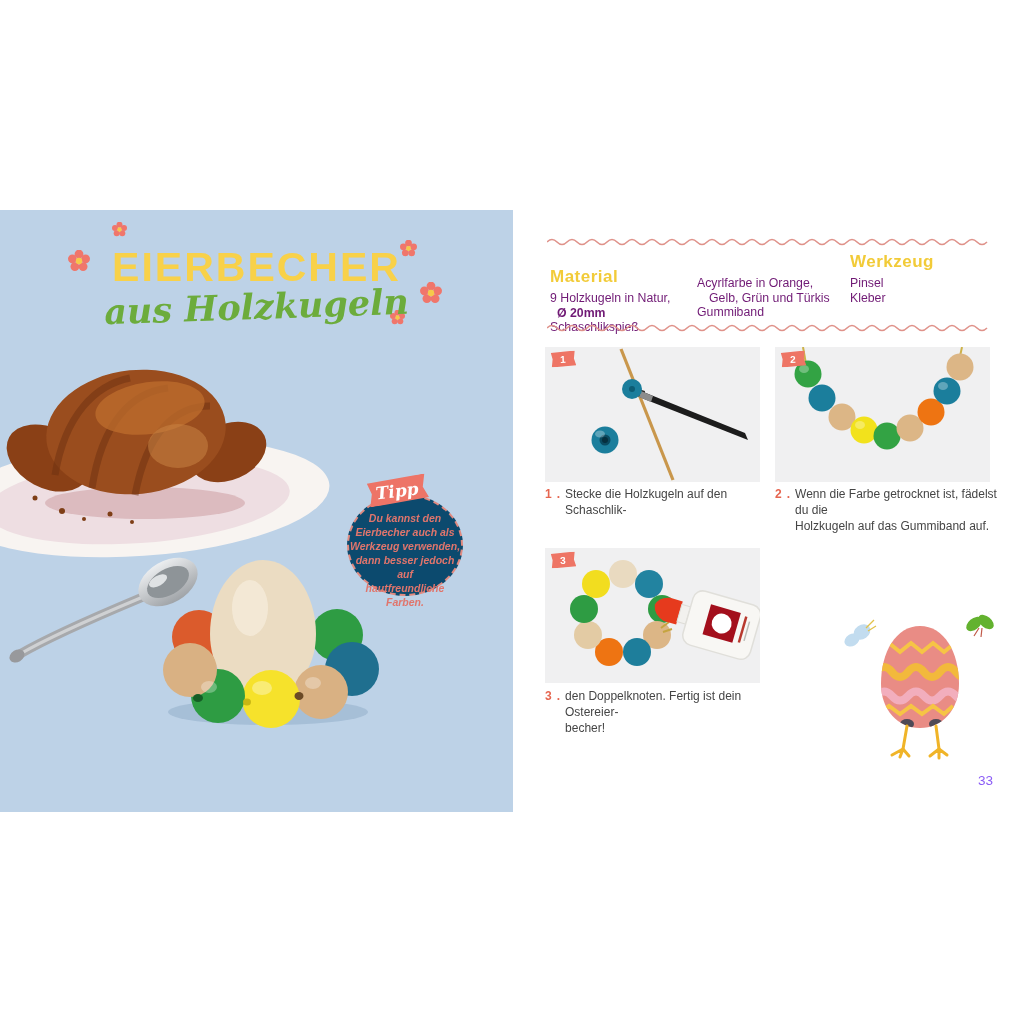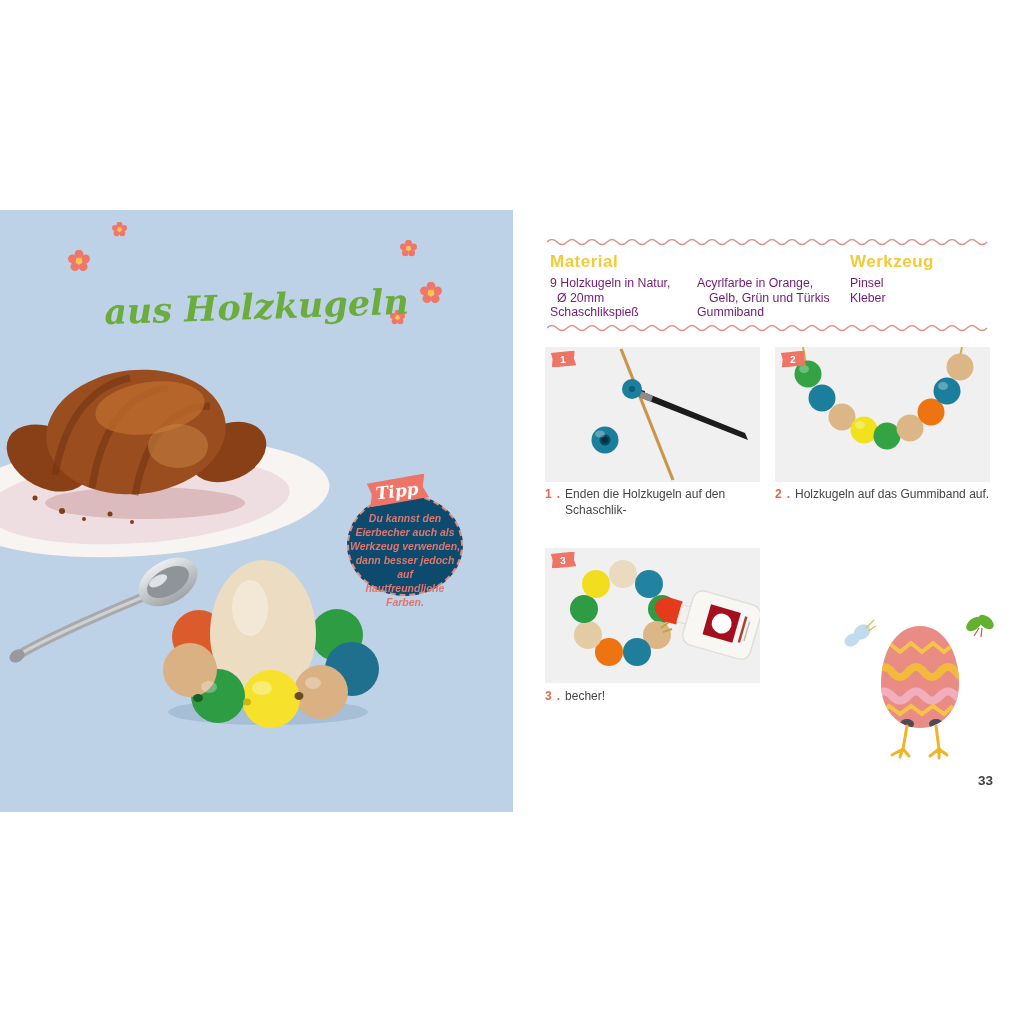--- a/index.html
+++ b/index.html
@@ -45,43 +45,43 @@
   }
   .wave{position:absolute;left:2px;width:444px;height:12px;}
   .wave.top{top:6px;}
   .wave.bottom{top:92px;}
   .mat-col{position:absolute;top:22px;}
   .mat-col .heading{
     font-size:17px;font-weight:bold;color:#F2CB38;letter-spacing:.5px;
     margin:0 0 4px 0;
   }
   .mat-col .line{font-size:12.3px;line-height:14.5px;color:#701a75;}
-  .mat-col .line.ind1{padding-left:7px;}
+  .mat-col .line.ind1{padding-left:7px;font-weight:bold;}
   .mat-col .line.ind2{padding-left:12px;}
-  .col1{left:5px;} .col2{left:152px;} .col3{left:305px;}
+  .col1{left:5px;margin-top:15px;} .col2{left:152px;} .col3{left:305px;}
   .step-photo{
     position:absolute;width:215px;height:135px;background:#F0F0F1;
   }
   .photo1{left:0;top:117px;} .photo2{left:230px;top:117px;}
   .photo3{left:0;top:318px;}
   .step-badge{
     position:absolute;left:5px;top:4px;width:26px;height:16px;
     background:#EE7565;color:#fff;font-size:10px;font-weight:bold;
     display:flex;align-items:center;justify-content:center;
     clip-path:polygon(4% 10%,96% 0%,92% 50%,100% 92%,6% 100%,10% 50%);
     transform:rotate(-2deg);z-index:2;
   }
   .caption{position:absolute;display:flex;gap:5px;width:222px;}
   .cap1{left:0;top:256px;} .cap2{left:230px;top:256px;} .cap3{left:0;top:458px;}
   .caption .num{color:#E6654F;font-weight:bold;font-size:12px;line-height:16px;flex:0 0 auto;}
   .caption .line{font-size:12px;line-height:16px;color:#454545;}
   .chick{position:absolute;left:295px;top:380px;}
   .page-number{
-    position:absolute;right:14px;top:543px;font-size:13.5px;font-weight:bold;
-    color:#404040;
+    position:absolute;right:14px;top:543px;font-size:13.5px;font-weight:normal;
+    color:#8b5cf6;
   }
 </style>
 </head>
 <body>
 
 <div class="left-page">
 
   <svg class="scene" width="513" height="602" viewBox="0 0 513 602">
     <defs>
       <linearGradient id="gradSilver" x1="0" y1="0" x2="0" y2="1">
@@ -190,20 +190,21 @@
     <g fill="#F0766B">
         <circle cx="11" cy="4" r="4.4"></circle>
         <circle cx="17.6" cy="8.8" r="4.4"></circle>
         <circle cx="15.1" cy="16.6" r="4.4"></circle>
         <circle cx="6.9" cy="16.6" r="4.4"></circle>
         <circle cx="4.4" cy="8.8" r="4.4"></circle>
       </g>
     <circle cx="11" cy="11" r="3.2" fill="#F6C94A"></circle>
   </svg>
 
+  <h1 class="page-title">EIERBECHER</h1>
   <h2 class="page-subtitle">aus Holzkugeln</h2>
 
   <div class="tip-tag">Tipp</div>
   <div class="tip-circle">
     <div>Du kannst den</div>
     <div>Eierbecher auch als</div>
     <div>Werkzeug verwenden,</div>
     <div>dann besser jedoch auf</div>
     <div>hautfreundliche</div>
     <div>Farben.</div>
@@ -273,27 +274,28 @@
       <ellipse cx="29" cy="22" rx="5" ry="4" fill="#FFFFFF" opacity="0.3"></ellipse>
       <ellipse cx="85" cy="78" rx="5" ry="4" fill="#FFFFFF" opacity="0.3"></ellipse>
       <ellipse cx="168" cy="39" rx="5" ry="4" fill="#FFFFFF" opacity="0.3"></ellipse>
     </svg>
   </div>
 
   <div class="caption cap1">
     <span class="num">1</span>
       <span class="num">.</span>
     <div>
-      <div class="line">Enden die Holzkugeln auf den Schaschlik-</div>
+      <div class="line">Stecke die Holzkugeln auf den Schaschlik-</div>
     </div>
   </div>
   <div class="caption cap2">
     <span class="num">2</span>
       <span class="num">.</span>
     <div>
+      <div class="line">Wenn die Farbe getrocknet ist, fädelst du die</div>
       <div class="line">Holzkugeln auf das Gummiband auf.</div>
     </div>
   </div>
 
   <div class="step-photo photo3">
     <div class="step-badge">3</div>
     <svg width="215" height="135" viewBox="0 0 215 135">
       <rect width="215" height="135" fill="#F0F0F1"></rect>
       <circle cx="78" cy="26" r="14" fill="#E9DAC0"></circle>
       <circle cx="104" cy="36" r="14" fill="#2283A0"></circle>
@@ -314,20 +316,21 @@
         <rect x="90" y="16" width="2.5" height="27" fill="#B8392E"></rect>
         <rect x="95" y="20" width="1.5" height="20" fill="#BBBBB5"></rect>
       </g>
     </svg>
   </div>
 
   <div class="caption cap3">
     <span class="num">3</span>
       <span class="num">.</span>
     <div>
+      <div class="line">den Doppelknoten. Fertig ist dein Ostereier-</div>
       <div class="line">becher!</div>
     </div>
   </div>
 
   <svg class="chick" width="160" height="155" viewBox="0 0 160 155">
     <defs>
       <clipPath id="eggClip">
         <path d="M80,16 C104,16 119,42 119,74 C119,100 102,118 80,118 C58,118 41,100 41,74 C41,42 56,16 80,16 Z"></path>
       </clipPath>
     </defs>

